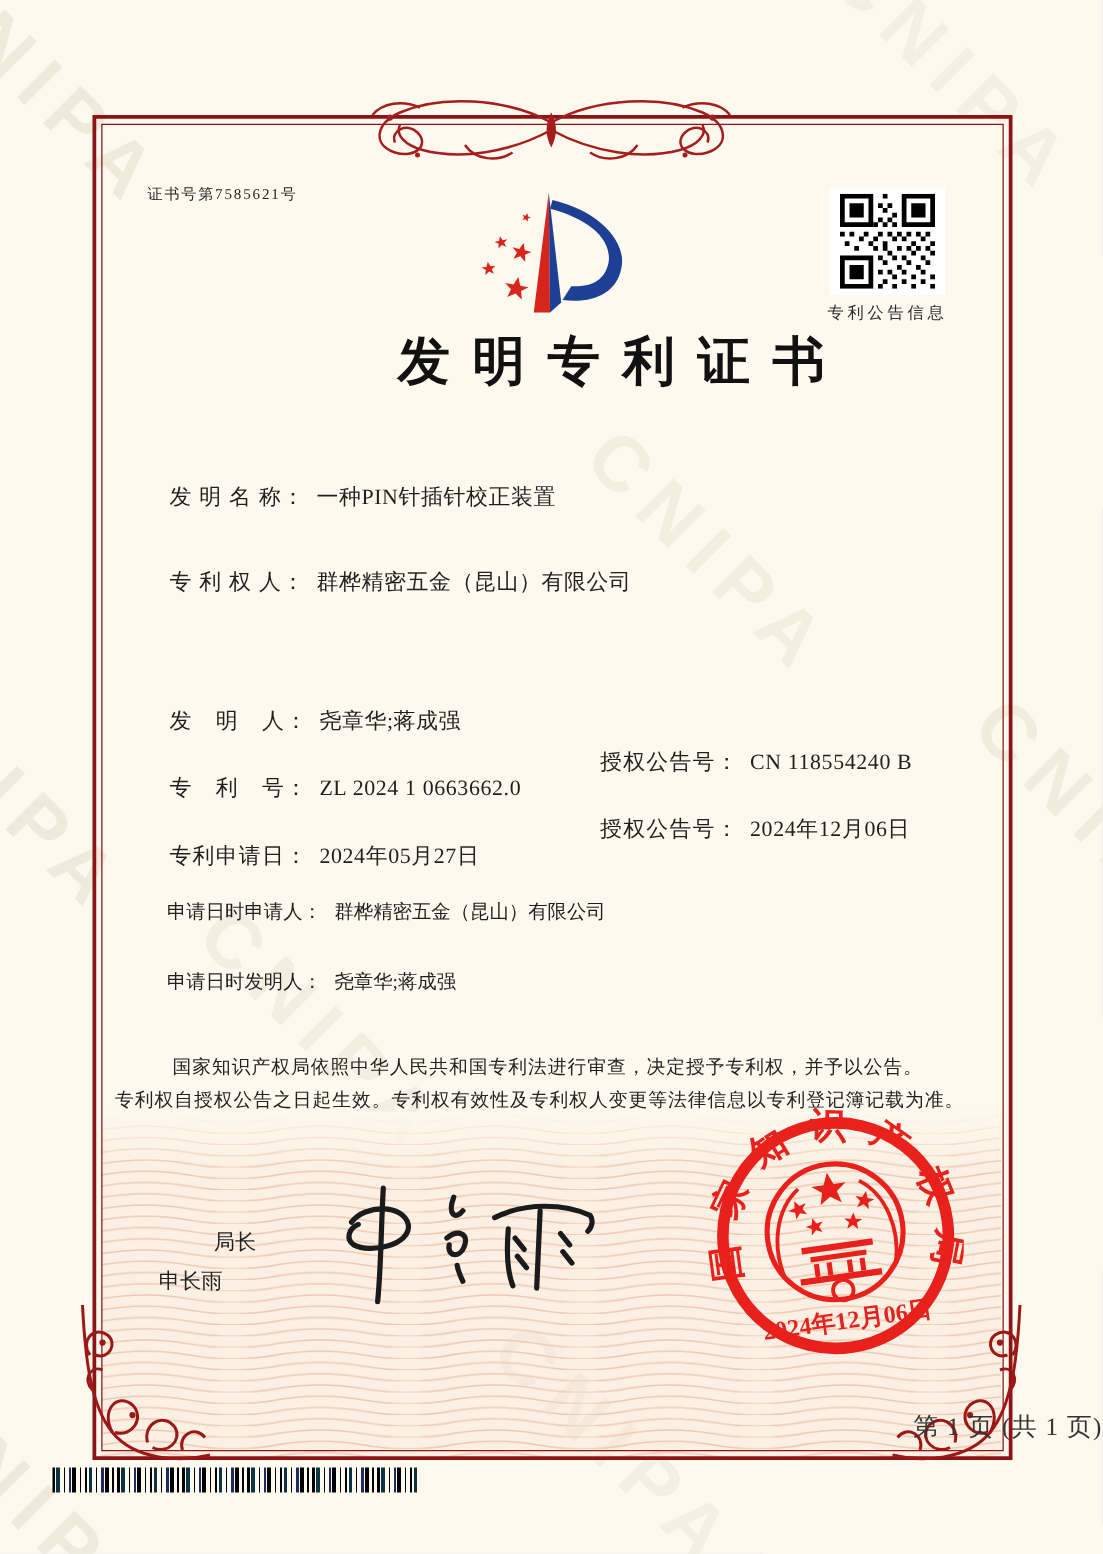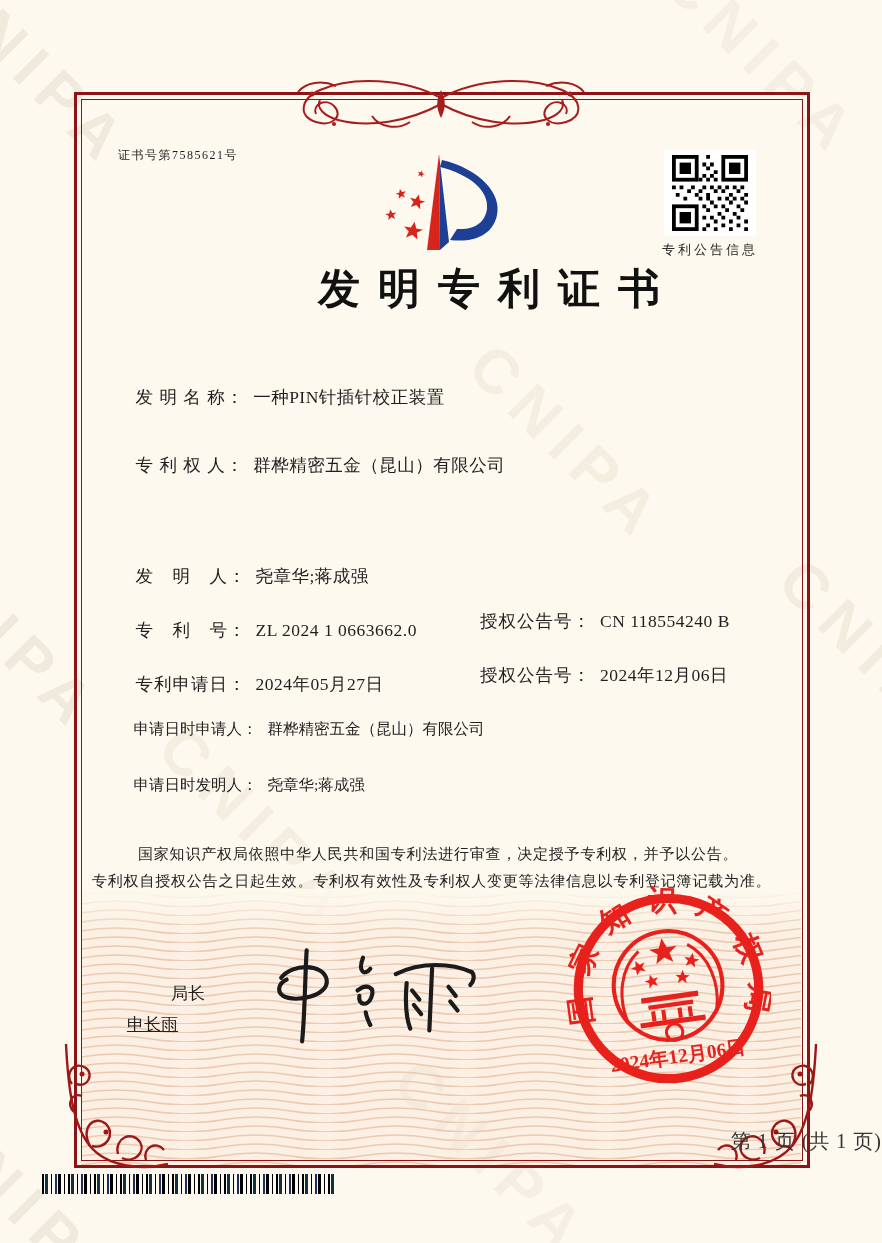--- a/index.html
+++ b/index.html
@@ -16,30 +16,30 @@
   .logo{position:absolute;left:378px;top:136px;}
   .qr-plate{position:absolute;left:664px;top:150px;width:92px;height:86px;background:#ffffff;}
   .qr-plate svg{position:absolute;left:8px;top:5px;}
   .qr-label{position:absolute;left:640px;top:241px;width:140px;text-align:center;
       font-size:13px;letter-spacing:3px;color:#2a2a2a;}
   .title{position:absolute;left:0;top:261px;width:882px;text-align:center;font-size:42px;
       font-weight:700;letter-spacing:18px;text-indent:18px;color:#111;padding-left:48px;}
   .row{position:absolute;left:118px;font-size:17.5px;white-space:pre;}
   .row .lbl{letter-spacing:1px;}
   .row .val{margin-left:9px;letter-spacing:0.5px;}
-  .row .rcol{position:absolute;left:362px;top:12px;white-space:pre;text-align:center;}
+  .row .rcol{position:absolute;left:362px;top:0;white-space:pre;text-align:center;}
   .row-sm{position:absolute;left:118px;font-size:15.5px;white-space:pre;}
   .row-sm .val{margin-left:10px;}
   .statement{position:absolute;left:92px;top:841px;width:700px;font-size:15px;
       letter-spacing:0.8px;line-height:27px;color:#222;}
   .statement .l1{padding-left:46px;}
   .signer-title{position:absolute;left:127px;top:982px;font-family:"Liberation Sans","DejaVu Sans",sans-serif;
       font-size:17px;font-weight:500;color:#222;margin-left:44px;}
   .signer-name{position:absolute;left:127px;top:1013px;font-family:"Liberation Sans","DejaVu Sans",sans-serif;
-      font-size:17px;font-weight:500;color:#222;text-decoration:underline;}
+      font-size:17px;font-weight:500;color:#222;}
   .signature{position:absolute;left:268px;top:945px;}
   .seal{position:absolute;left:566px;top:886px;opacity:0.94;}
   .footer{position:absolute;left:0;top:1128px;width:882px;text-align:right;font-size:20px;
       letter-spacing:1px;color:#333;}
   .barcode{position:absolute;left:42px;top:1174px;width:292px;height:20px;
       background:repeating-linear-gradient(90deg,
         #000 0 2px,#fdf9ee 2px 3px,#0c3340 3px 6px,#fdf9ee 6px 9px,
         #000 9px 10px,#fdf9ee 10px 13px,#1d2d62 13px 15px,#fdf9ee 15px 16px,
         #000 16px 19px,#fdf9ee 19px 22px,#000 22px 23px,#fdf9ee 23px 26px);}
   .waves{position:absolute;left:81px;top:889px;}

